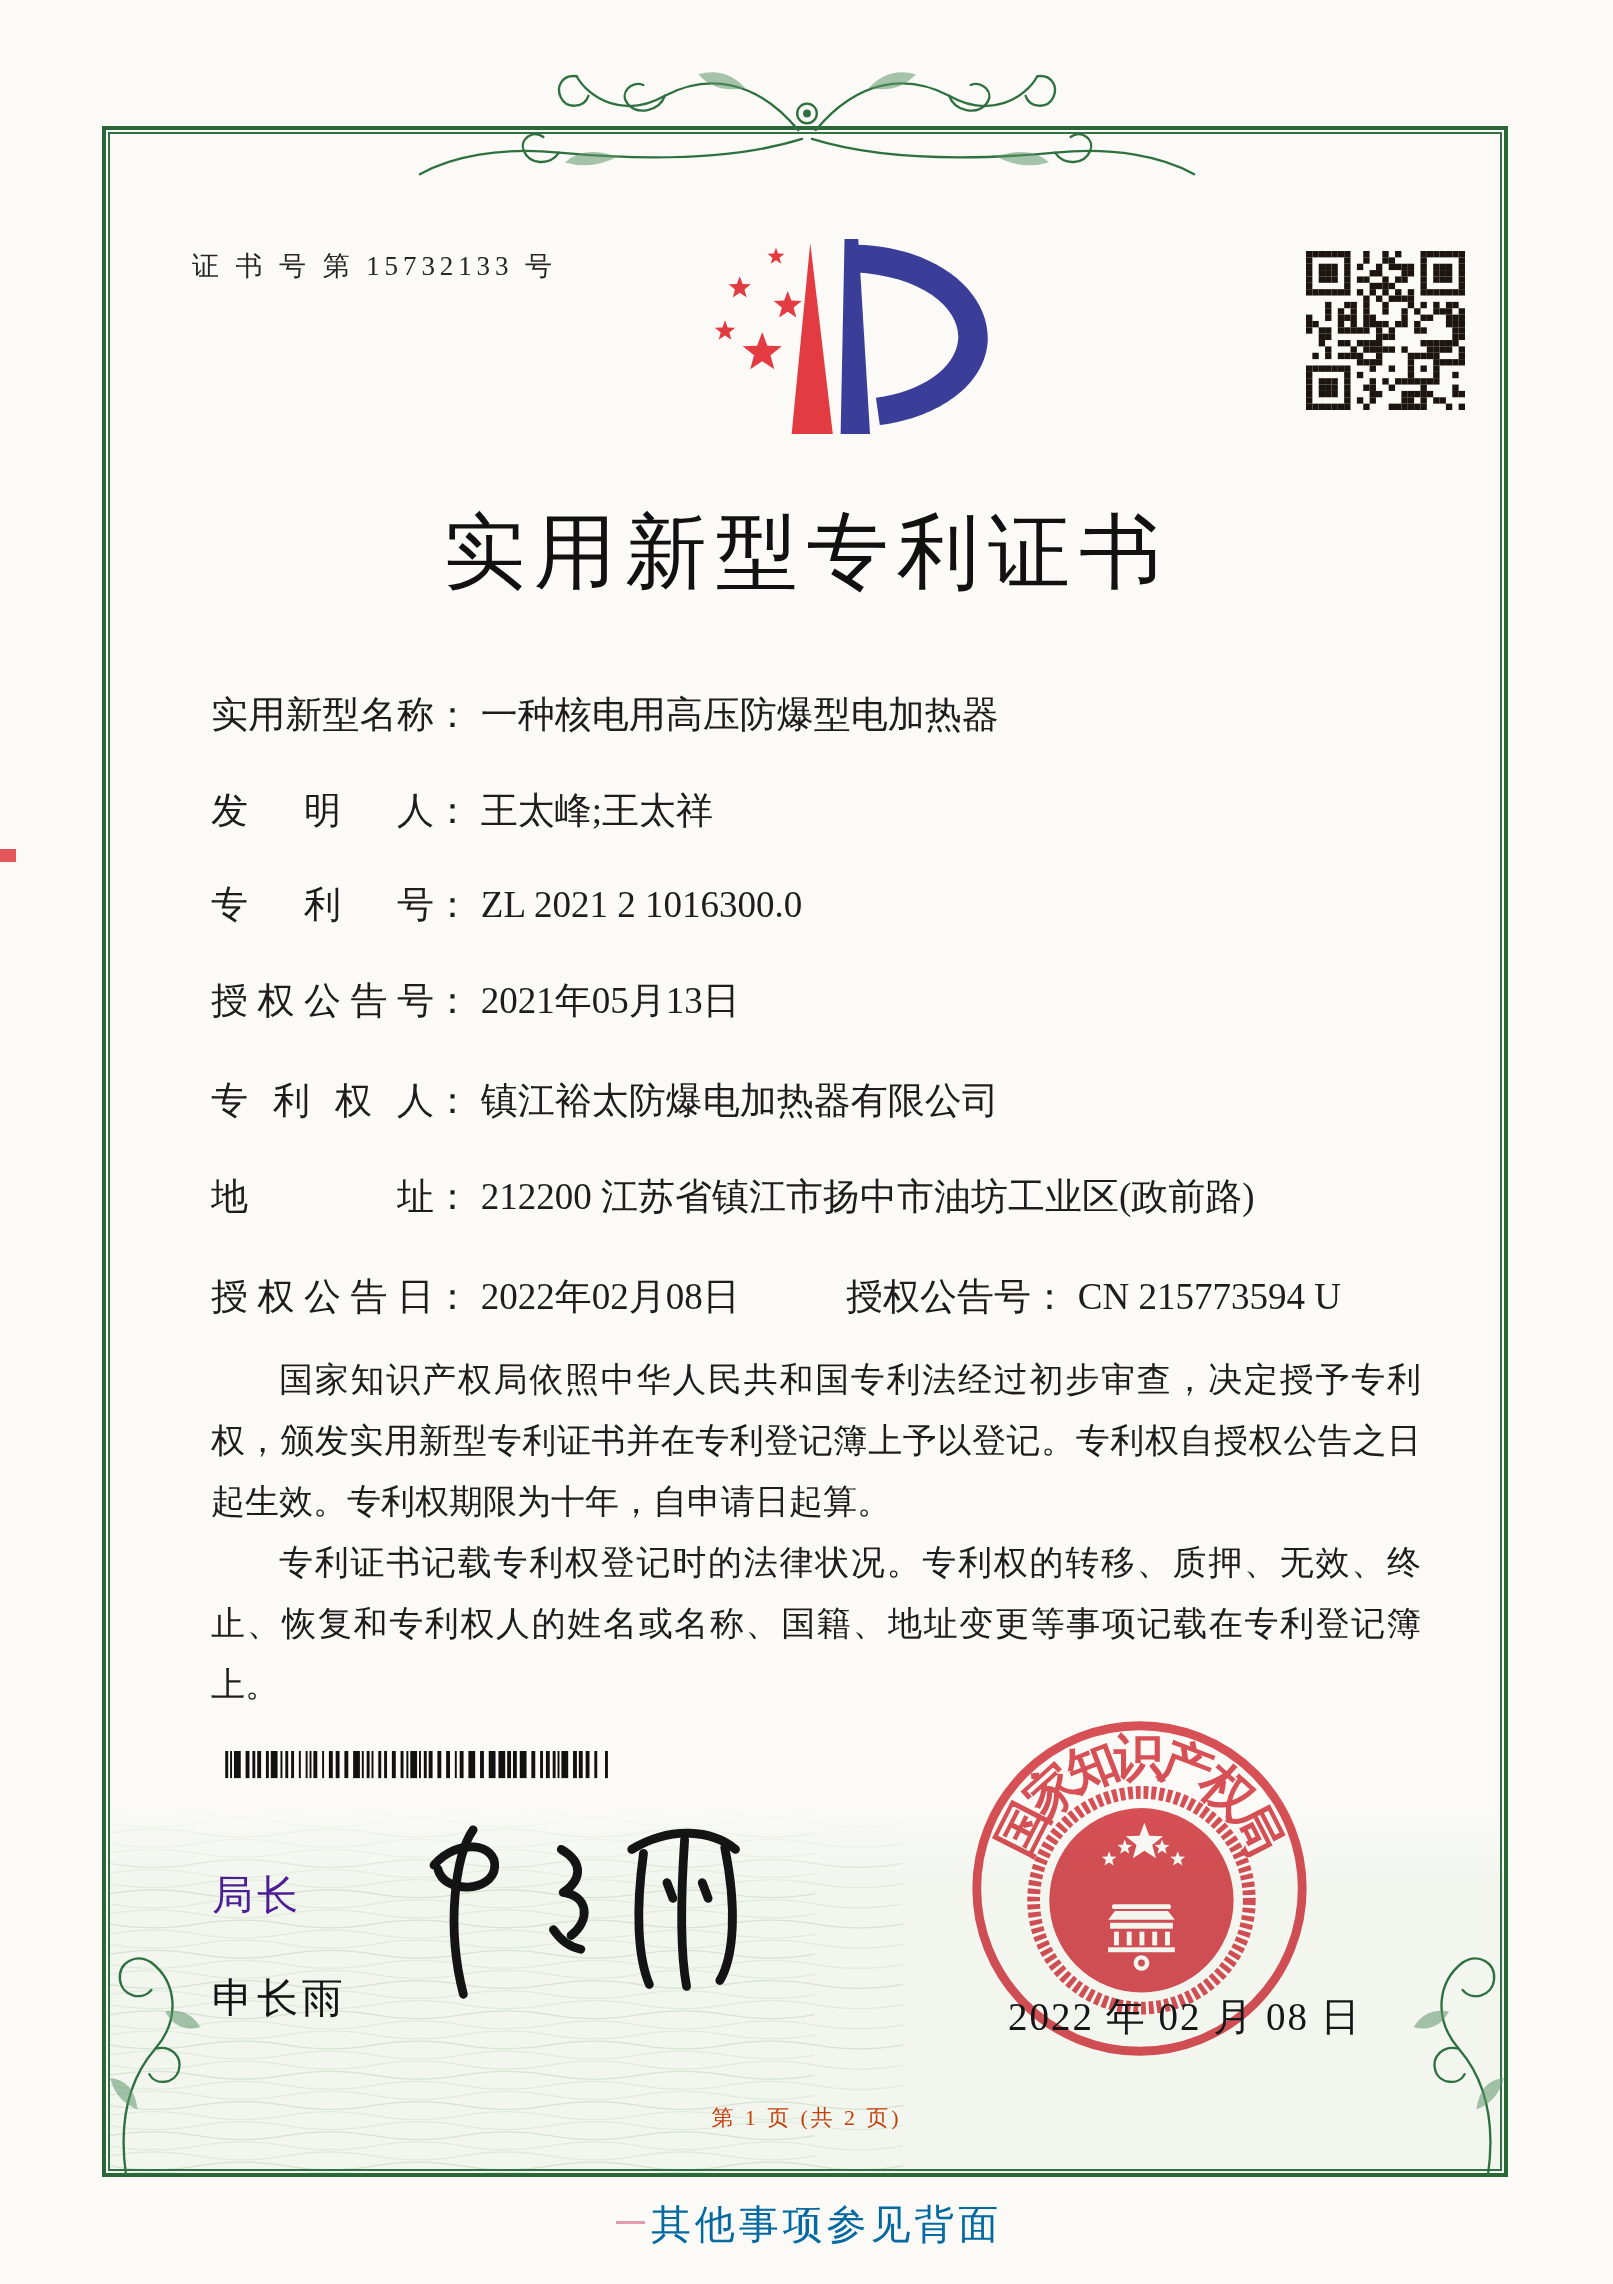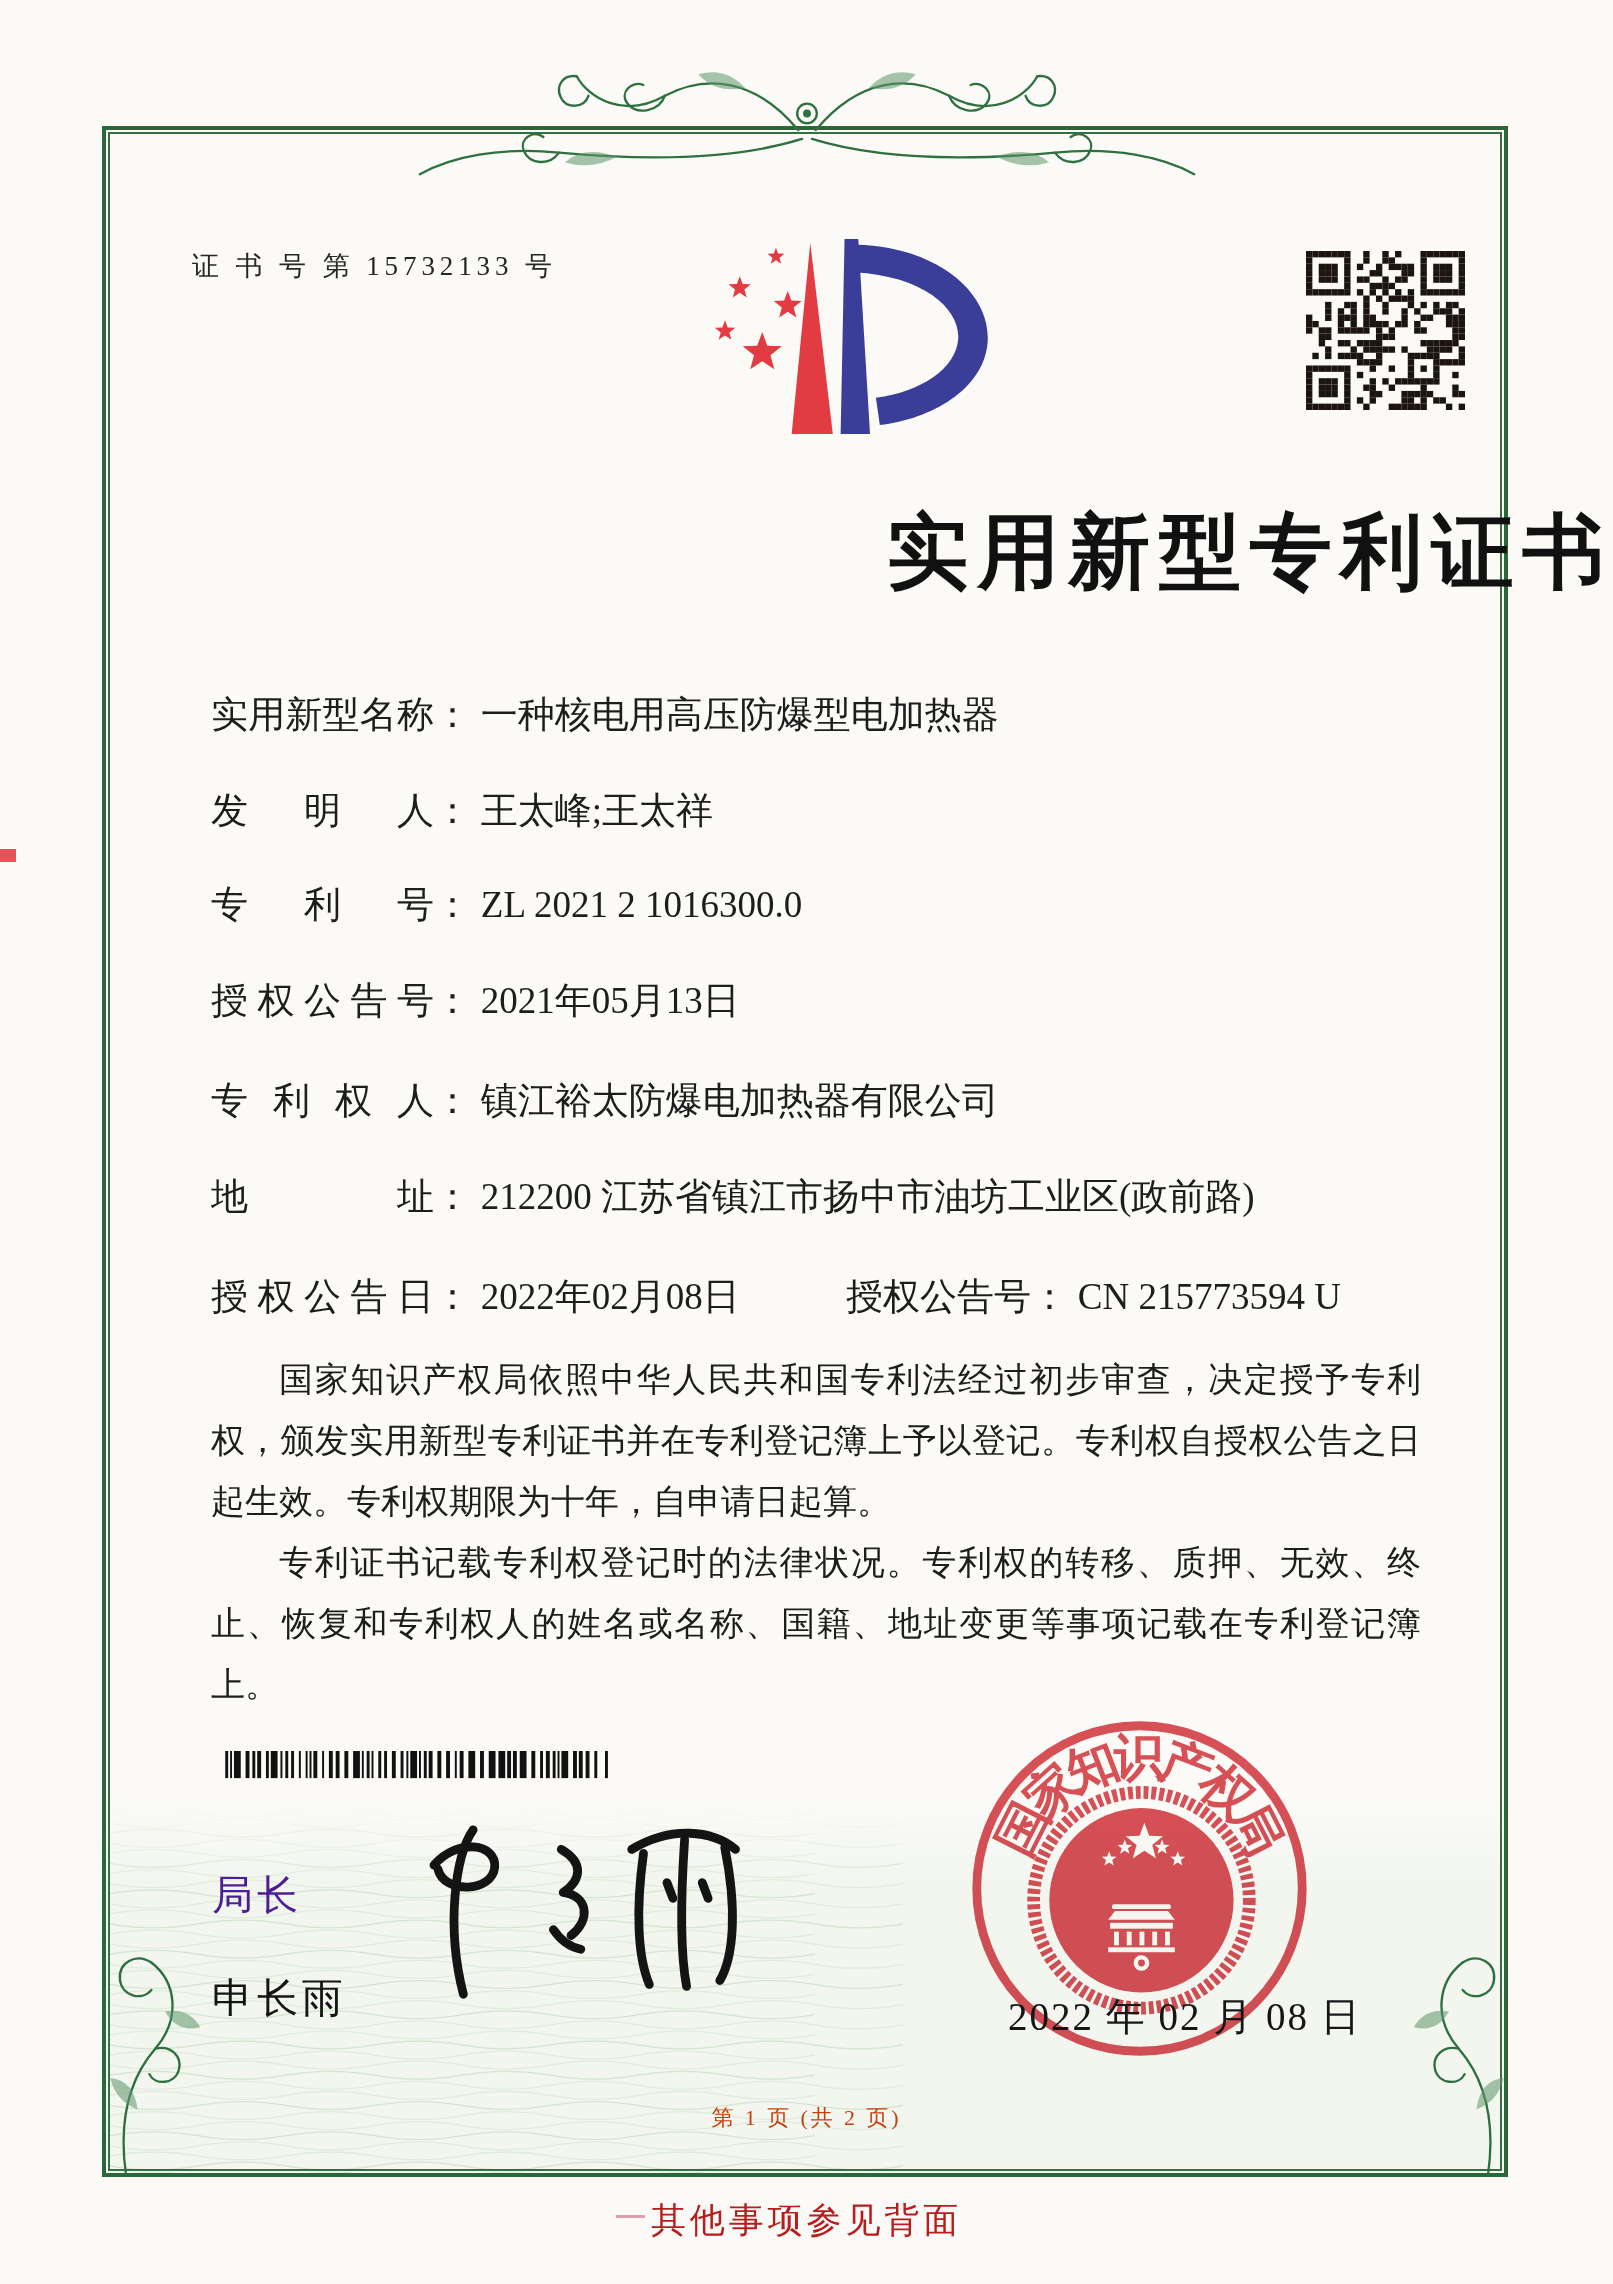--- a/index.html
+++ b/index.html
@@ -6,22 +6,22 @@
   .page{position:relative;width:1613px;height:2285px;background:#fbfaf7;overflow:hidden;
         font-family:"Liberation Serif","DejaVu Serif",serif;color:#1d1d1d;}
   
   .frame{position:absolute;left:102px;top:126px;width:1398px;height:2043px;
          border:4.9px solid #2a683a;z-index:3;pointer-events:none;}
   .frame-inner{position:absolute;left:2px;top:2px;right:2px;bottom:2px;border:2px solid #356f45;}
   
   .cert-no{position:absolute;left:192px;top:248px;font-size:27px;letter-spacing:4.9px;color:#262626;z-index:4;}
   .logo{position:absolute;left:678px;top:223px;width:338px;height:221px;z-index:4;}
   .qr{position:absolute;left:1306px;top:251px;width:159px;height:159px;z-index:4;}
-  .title{position:absolute;left:0;top:498px;width:100%;text-align:right;font-size:82px;
-         font-weight:bold;letter-spacing:8.8px;color:#111;z-index:4;}
+  .title{position:absolute;left:0;top:498px;width:100%;text-align:center;font-size:82px;
+         font-weight:normal;letter-spacing:8.8px;color:#111;z-index:4;}
   
   .field-row{position:absolute;left:211px;font-size:37px;white-space:nowrap;z-index:4;}
   .flabel{display:inline-block;width:223px;text-align:justify;text-align-last:justify;}
   .colon{display:inline-block;margin-right:9.8px;}
   .grant-pair{position:absolute;left:635px;top:0;white-space:nowrap;}
   
   .paras{position:absolute;left:211px;top:1349px;width:1210px;font-size:34px;line-height:61px;
          text-align:justify;z-index:4;}
   .paras p{margin:0;text-indent:2em;}
   
@@ -30,21 +30,21 @@
           background:linear-gradient(#fbfaf7,rgba(251,250,247,0));}
   .barcode{position:absolute;left:223px;top:1751px;width:392px;height:31px;z-index:4;}
   .bureau-title{position:absolute;left:212px;top:1868px;font-size:41px;letter-spacing:3.9px;z-index:4;color:#4c1d95;}
   .bureau-name{position:absolute;left:212px;top:1933px;font-size:41px;letter-spacing:3.9px;z-index:4;color:#141414;margin-top:38px;}
   .signature{position:absolute;left:387px;top:1808px;width:372px;height:211px;z-index:5;}
   .seal{position:absolute;left:965px;top:1714px;width:349px;height:349px;z-index:4;opacity:.93;mix-blend-mode:multiply;}
   .seal-date{position:absolute;left:1008px;top:1990px;width:294px;font-size:39px;letter-spacing:2px;
              color:#161616;z-index:5;white-space:nowrap;}
   .page-info{position:absolute;left:0;top:2103px;width:100%;text-align:center;font-size:22px;
              letter-spacing:2.9px;color:#c2410c;z-index:4;}
-  .back-note{position:absolute;left:616px;top:2197px;font-size:35px;letter-spacing:3.9px;color:#b91c1c;z-index:4;
+  .back-note{position:absolute;left:616px;top:2197px;font-size:40px;letter-spacing:3.9px;color:#0369a1;z-index:4;
              white-space:nowrap;}
   .dash-pink{display:inline-block;width:29px;height:2.9px;background:#e59ab4;vertical-align:13.7px;margin-right:5.9px;}
   .scan-mark{position:absolute;left:0;top:849px;width:15.7px;height:12.7px;background:#e4555a;z-index:6;}
   .orn{position:absolute;z-index:3;pointer-events:none;}
   .orn path{stroke:#2f7040;stroke-width:2.4;fill:none;stroke-linecap:round;}
   .orn .leaf{fill:#5f9569;stroke:none;opacity:.55;}
 </style>
 </head>
 <body>
 

